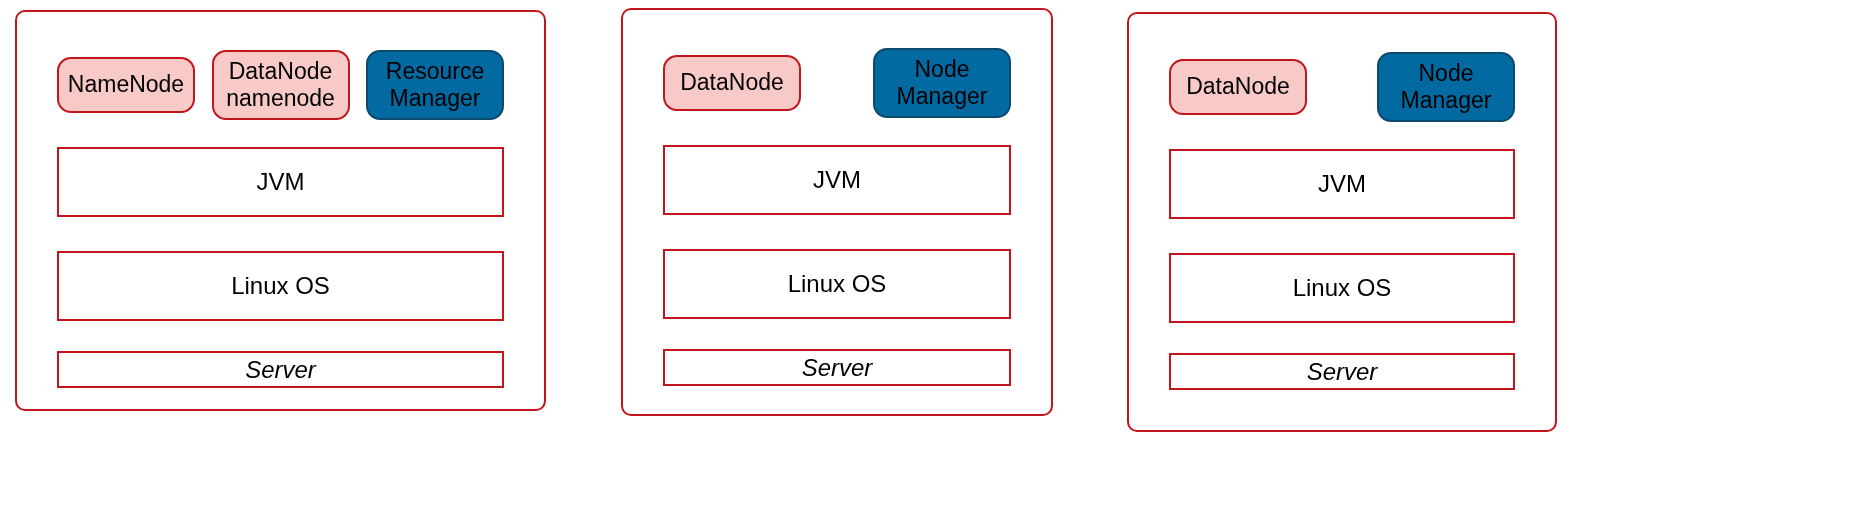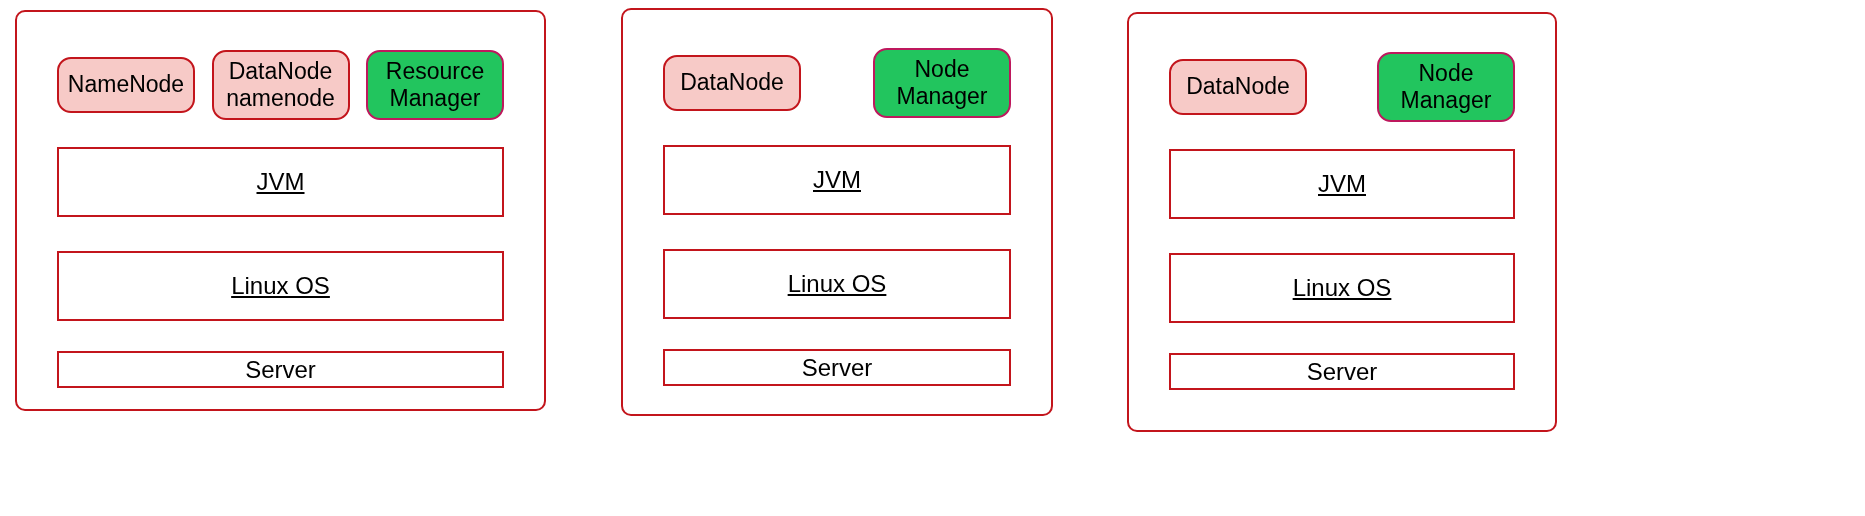--- a/index.html
+++ b/index.html
@@ -37,35 +37,35 @@
     align-items: center;
     justify-content: center;
     text-align: center;
     width: 138px;
     border-radius: 14px;
     font-size: 23px;
     line-height: 1.18;
     padding: 5px 4px;
   }
   .badge.pink   { background: #f7cac7; border: 2px solid #c3151c; }
-  .badge.orange { background: #22c55e; border: 2px solid #be185d; }
+  .badge.orange { background: #0369a1; border: 2px solid #0c4a6e; }
   .badge.single { height: 56px; }
   .badge.multi  { height: 70px; }
 
   .layer {
     display: flex;
     align-items: center;
     justify-content: center;
     margin: 0 40px;
     background: #ffffff;
     border: 2px solid #c3151c;
     font-size: 24px;
   }
-  .layer.tall  { height: 70px; text-decoration: underline; }
-  .layer.short { height: 37px; }
+  .layer.tall  { height: 70px; }
+  .layer.short { height: 37px; font-style: italic; }
   .layer.jvm    { margin-top: 27px; }
   .layer.os     { margin-top: 34px; }
   .layer.server { margin-top: 30px; }
 </style>
 </head>
 <body>
 
 <div class="canvas">
 
   <div class="panel panel-1">

